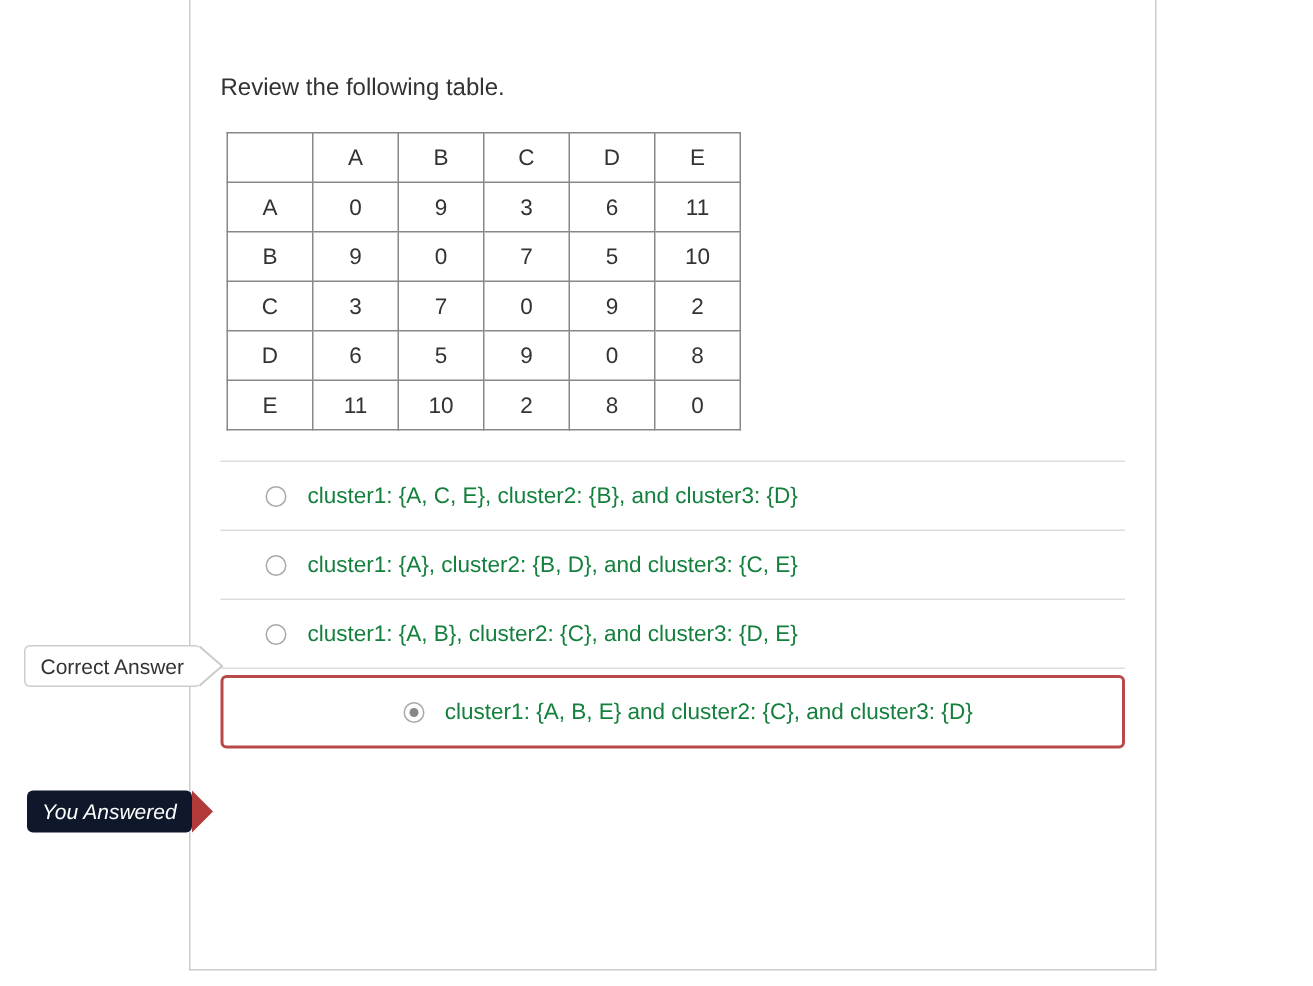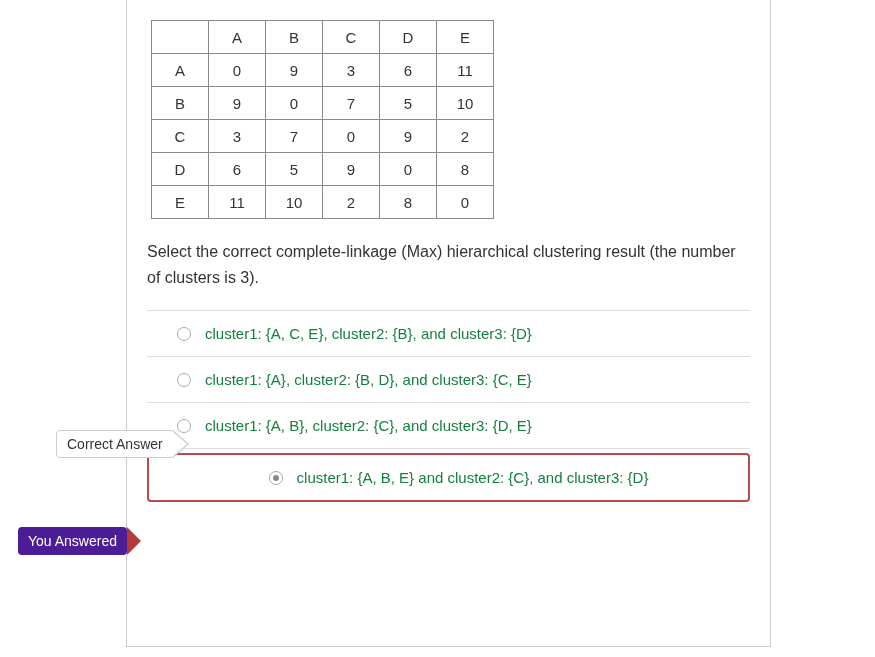--- a/index.html
+++ b/index.html
@@ -97,21 +97,20 @@
       white-space: nowrap;
     }
     .badge-correct {
       left: 16px;
       top: 430px;
       background: #fff;
       border: 1px solid #ccc;
       border-radius: 4px;
       color: #333;
       height: 28px;
-      margin-left: 40px;
     }
     .badge-correct::after {
       content: "";
       position: absolute;
       right: -16px;
       top: 50%;
       transform: translateY(-50%);
       width: 0;
       height: 0;
       border-top: 14px solid transparent;
@@ -126,44 +125,46 @@
       width: 0;
       height: 0;
       border-top: 13px solid transparent;
       border-bottom: 13px solid transparent;
       border-left: 15px solid #fff;
       z-index: 1;
     }
     .badge-answered {
       left: 18px;
       top: 527px;
-      background: #4c1d95;
+      background: #0f172a;
       border-radius: 4px;
       color: #fff;
       height: 28px;
+      font-style: italic;
     }
     .badge-answered::after {
       content: "";
       position: absolute;
       right: -14px;
       top: 50%;
       transform: translateY(-50%);
       width: 0;
       height: 0;
       border-top: 14px solid transparent;
       border-bottom: 14px solid transparent;
       border-left: 14px solid #b33a3a;
     }
   </style>
 </head>
 <body>
 
 <div class="question-box">
   <div class="question-content">
 
+    <p class="question-text">Review the following table.</p>
 
     <table class="distance-table">
       <tbody>
           <tr>
         <th></th>
         <th>A</th>
         <th>B</th>
         <th>C</th>
         <th>D</th>
         <th>E</th>
@@ -204,21 +205,20 @@
         <td>E</td>
         <td>11</td>
         <td>10</td>
         <td>2</td>
         <td>8</td>
         <td>0</td>
       </tr>
     </tbody>
       </table>
 
-    <p class="question-prompt">Select the correct complete-linkage (Max) hierarchical clustering result (the number of clusters is 3).</p>
 
     <div class="options-wrapper">
       <div class="option-row">
         <span class="radio-circle"></span>
         <span>cluster1: {A, C, E}, cluster2: {B}, and cluster3: {D}</span>
       </div>
       <div class="option-row">
         <span class="radio-circle"></span>
         <span>cluster1: {A}, cluster2: {B, D}, and cluster3: {C, E}</span>
       </div>

